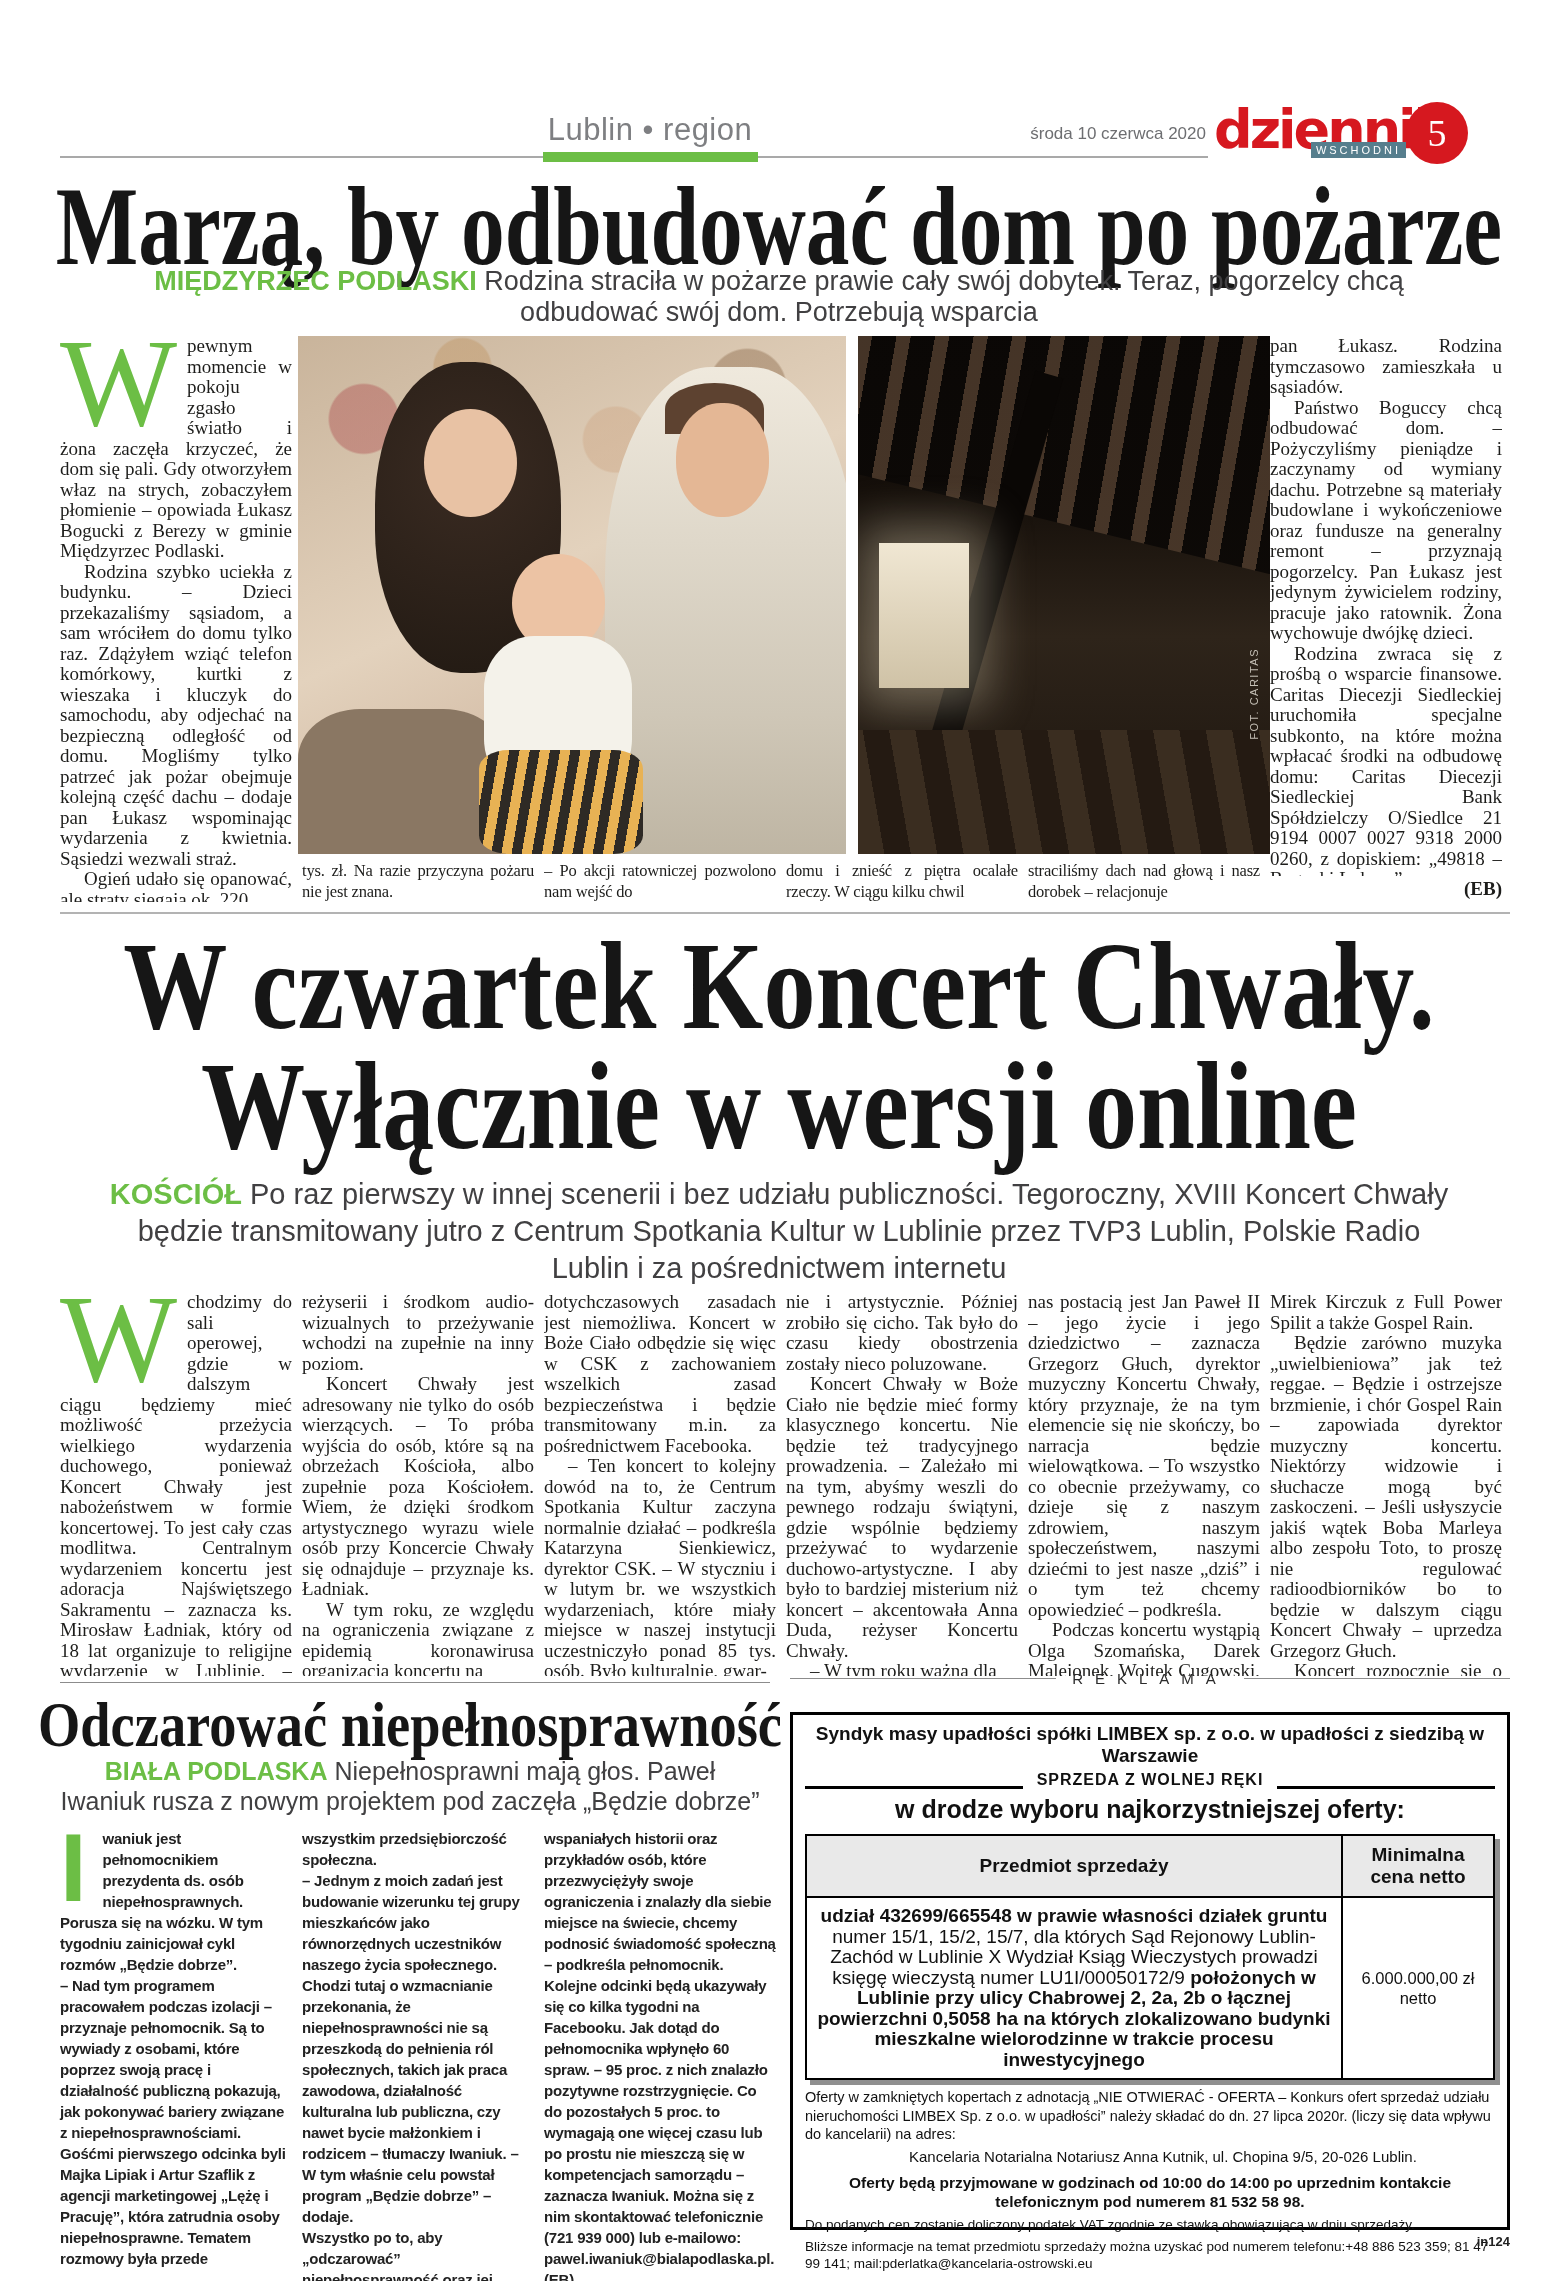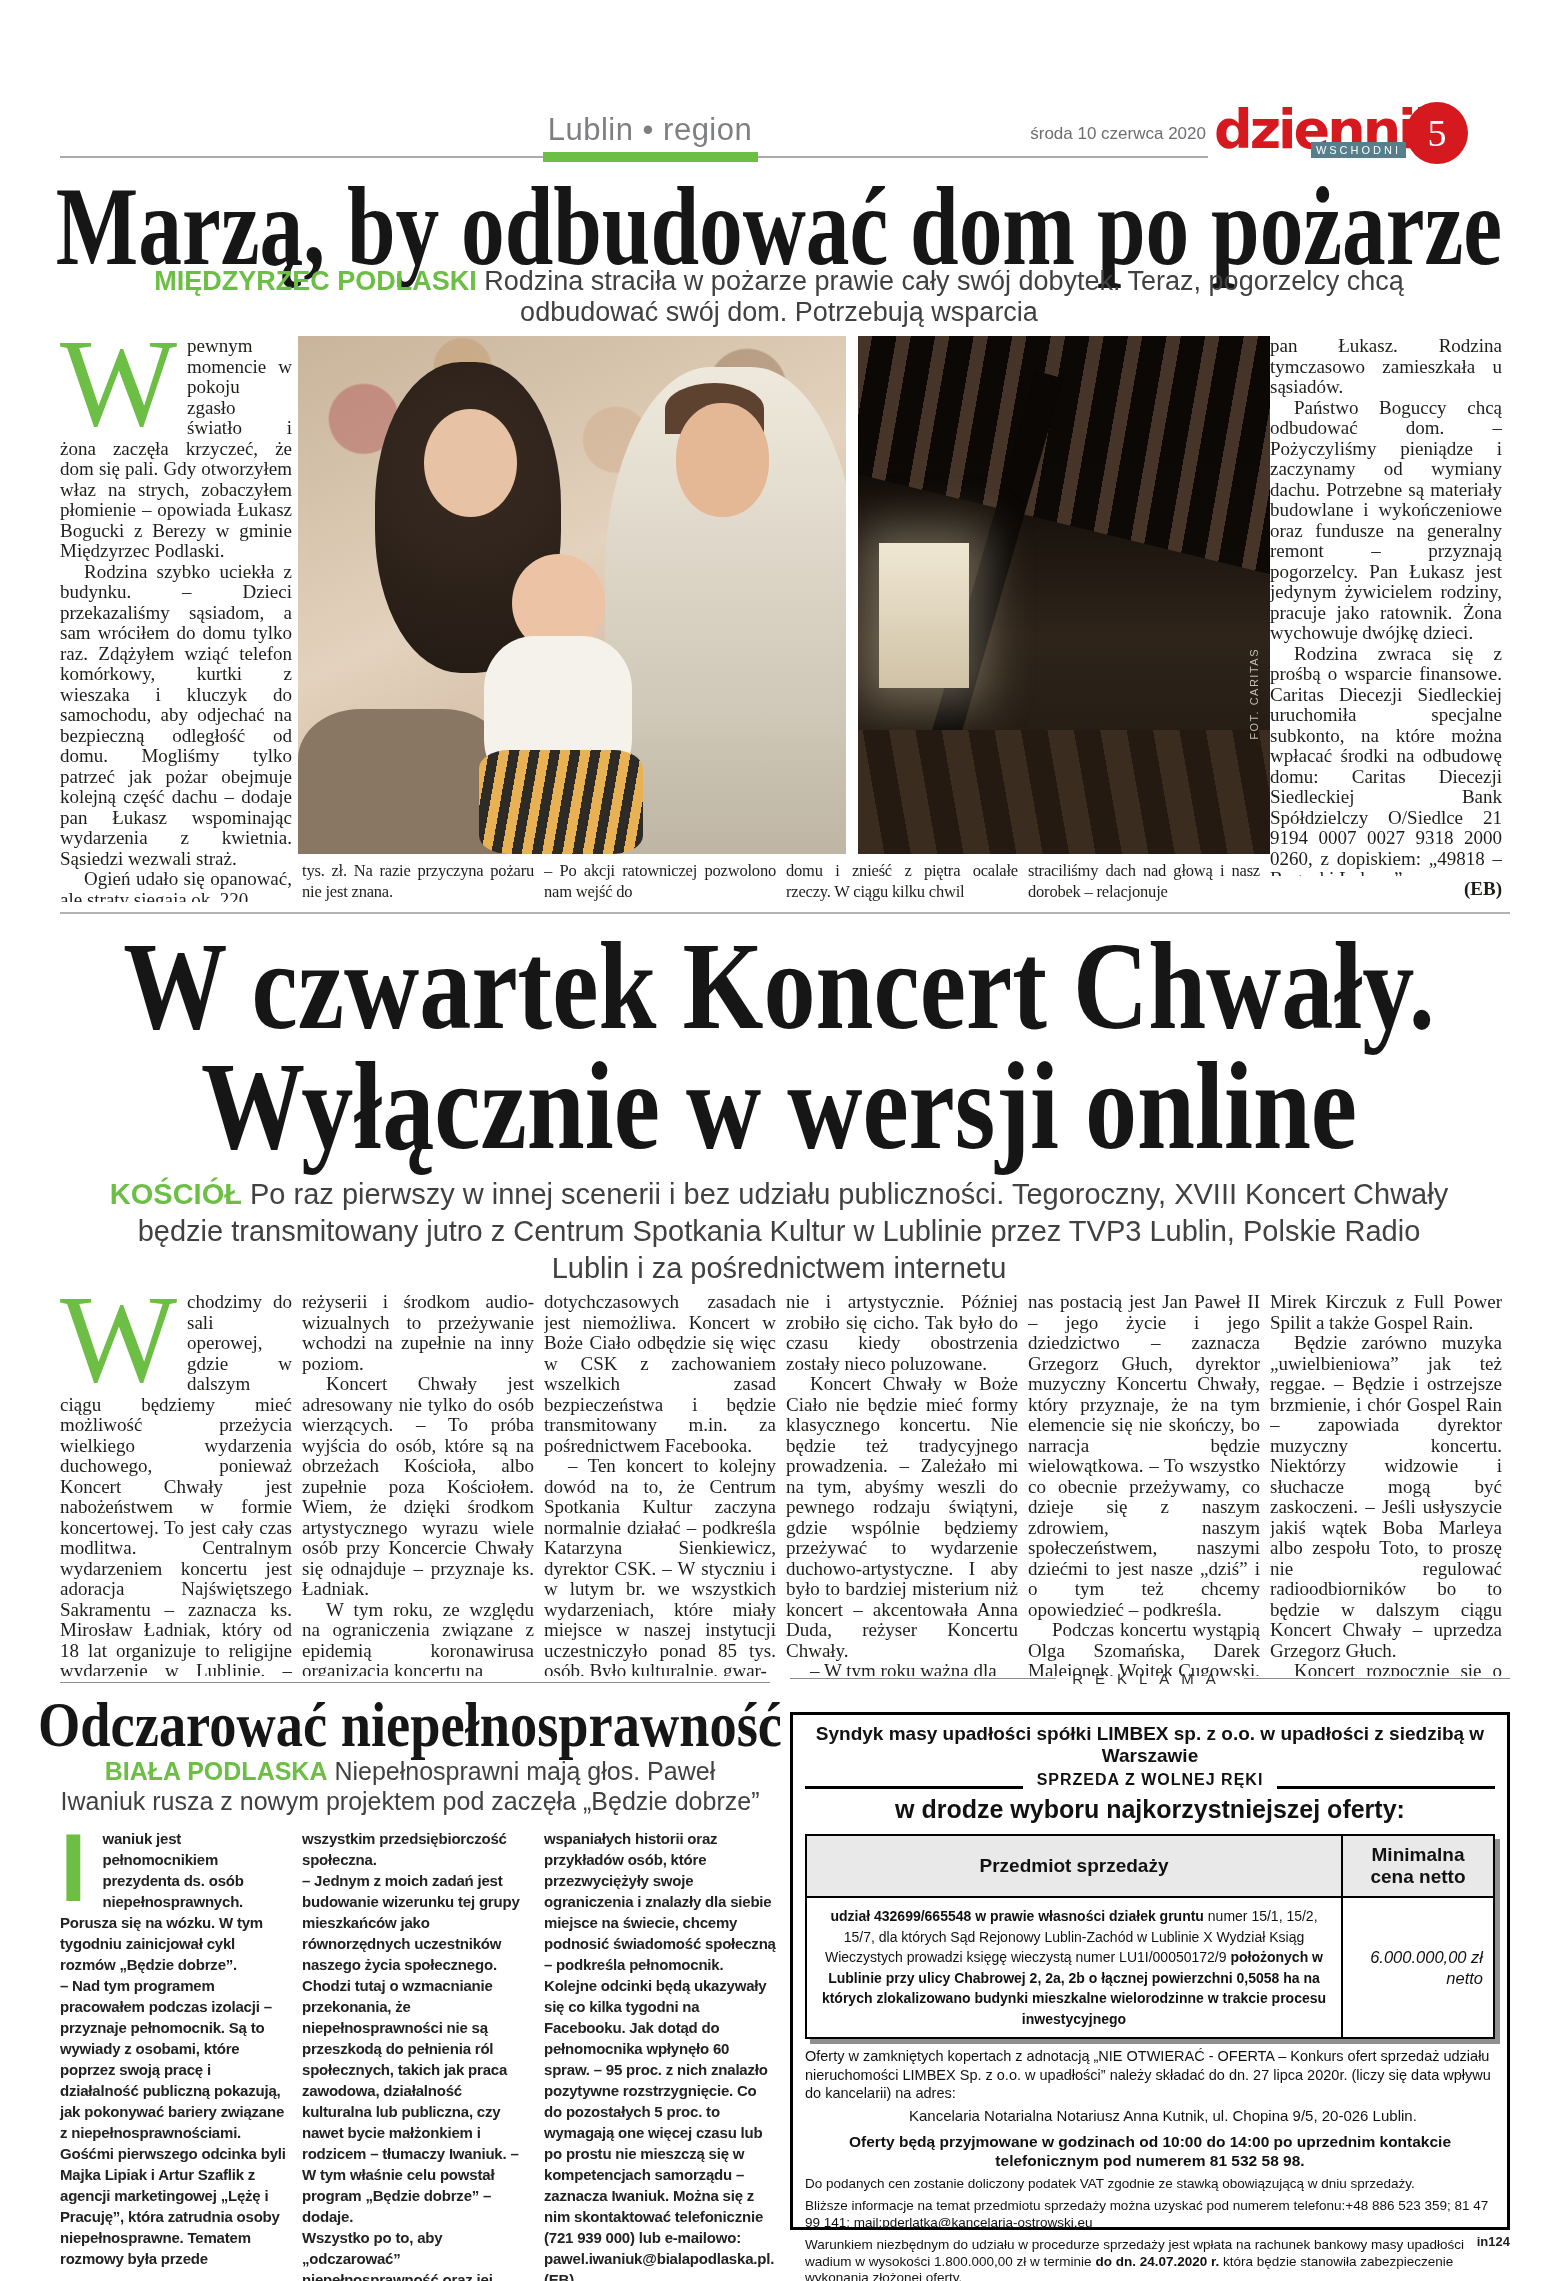--- a/index.html
+++ b/index.html
@@ -110,22 +110,22 @@
   .ad-title{text-align:center;font-weight:bold;font-size:19px;margin-top:2px;}
   .ad-mode-row{display:flex;align-items:flex-end;margin-top:4px;}
   .ad-mode-line{flex:1;height:3px;background:#000;}
   .ad-mode{margin:0 14px;font-weight:bold;font-size:16px;letter-spacing:1px;}
   .ad-mode2{text-align:center;font-weight:bold;font-size:25px;margin:6px 0 10px;}
   .ad-table{display:grid;grid-template-columns:1fr 152px;border:2px solid #000;
     box-shadow:5px 5px 0 #8f8f8f;background:#fff;}
   .ad-th{background:#e9e9e9;border-bottom:2px solid #000;font-weight:bold;font-size:19px;
     display:flex;align-items:center;justify-content:center;text-align:center;padding:8px 6px;line-height:22px;}
   .ad-cdiv{border-left:2px solid #000;}
-  .ad-td{padding:8px 10px;text-align:center;font-size:14px;line-height:20.5px;}
-  .ad-td2{display:flex;align-items:center;justify-content:center;font-size:16.5px;text-align:right;font-style:italic;}
+  .ad-td{padding:8px 10px;text-align:center;font-size:19px;line-height:20.5px;}
+  .ad-td2{display:flex;align-items:center;justify-content:center;font-size:16.5px;text-align:center;}
   .ad-p{margin:8px 0 0;font-size:14.5px;line-height:18.5px;}
   .ad-address{margin:4px 0 0 104px;font-size:15px;}
   .ad-notice{margin:8px 26px 0;font-weight:bold;font-size:15.5px;line-height:19px;text-align:center;}
   .ad-small{margin:6px 0 0;font-size:13.5px;line-height:16.5px;}
   .ad-id{left:1452px;top:2234px;width:58px;text-align:right;
     font-family:"Liberation Sans",sans-serif;font-weight:bold;font-size:13px;color:#222;}
 </style>
 </head>
 <body>
 

